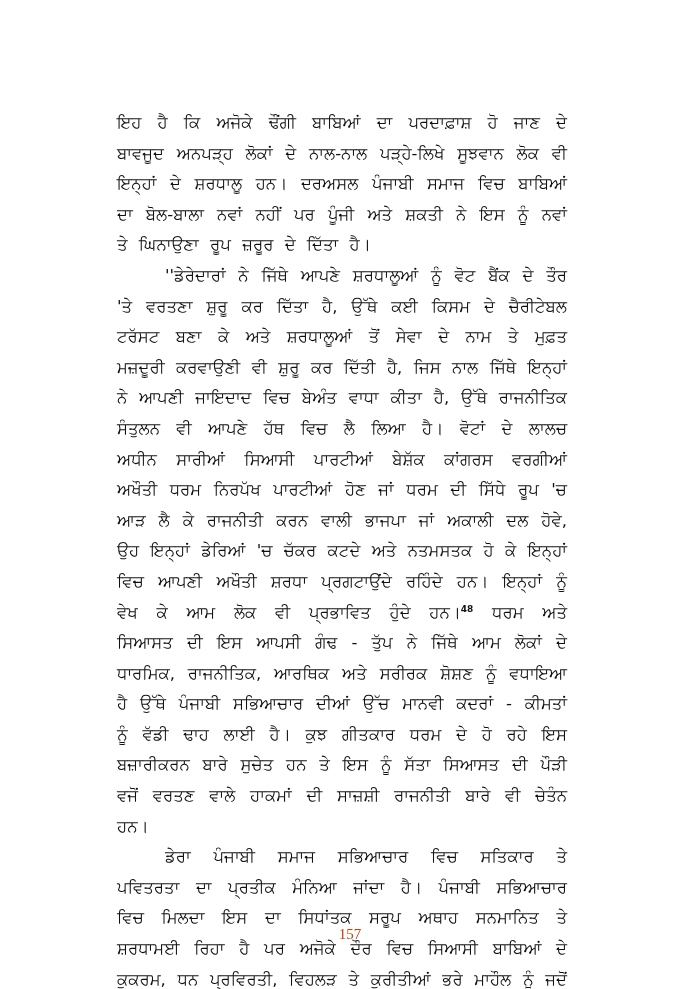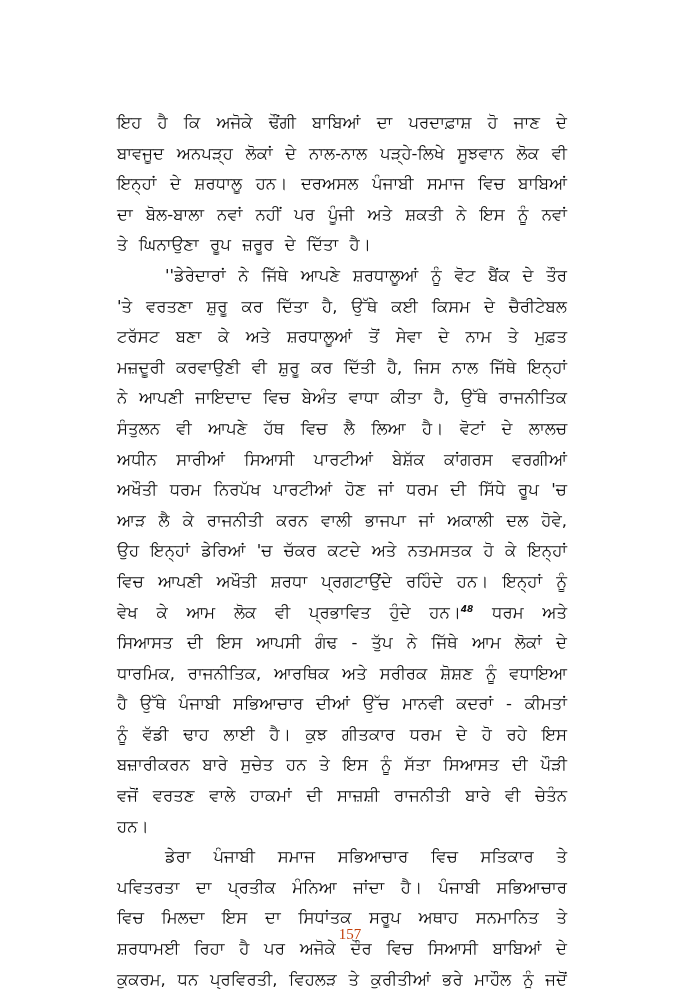--- a/index.html
+++ b/index.html
@@ -5,21 +5,21 @@
   html, body { margin:0; padding:0; background:#ffffff; }
   body { width:700px; height:989px; position:relative; overflow:hidden; }
   .page { position:absolute; left:0; top:0; width:700px; height:886px; background:#fff; }
   .body-text {
     position:absolute; left:117px; top:108px; width:450px;
     font-family:"DejaVu Sans", sans-serif; font-size:16.5px; color:#111;
     line-height:30.6px; text-align:justify; word-spacing:6px;
   }
   .para { margin:0; }
   .para.indent { text-indent:48px; }
-  sup { font-size:9px; line-height:0; font-weight:bold;font-style:italic; }
+  sup { font-size:9px; line-height:0; font-weight:bold; }
   .page-number {
     position:absolute; left:0; width:700px; top:926px; text-align:center;
     font-family:"Liberation Serif", serif; font-size:15px; color:#c2410c;
   }
 </style>
 </head>
 <body>
 
 <div class="page">
   <div class="body-text">

